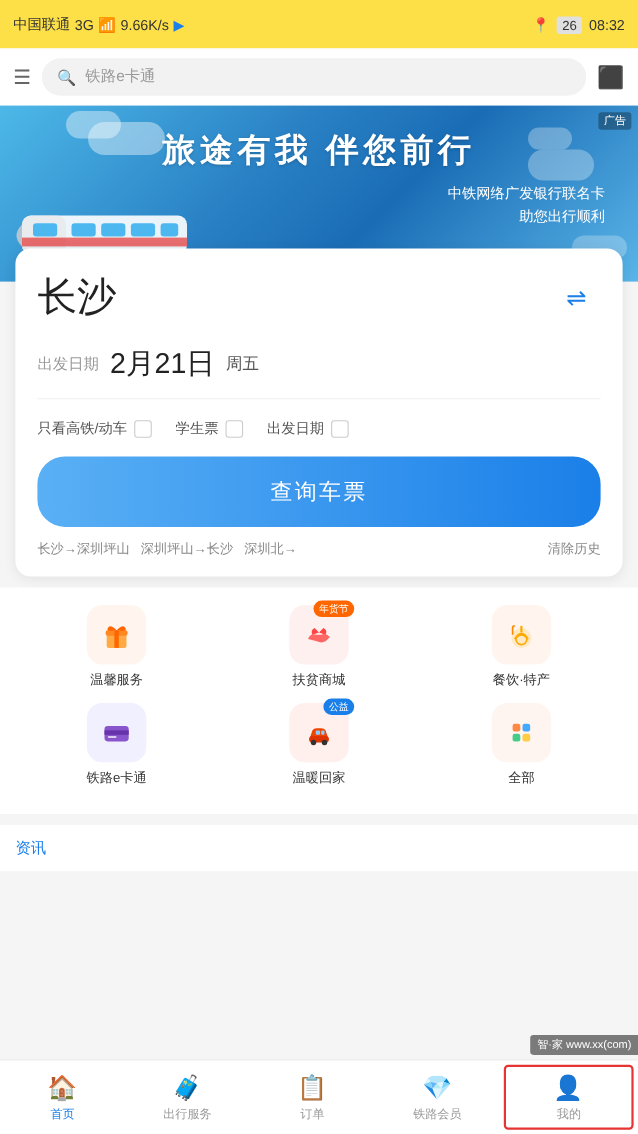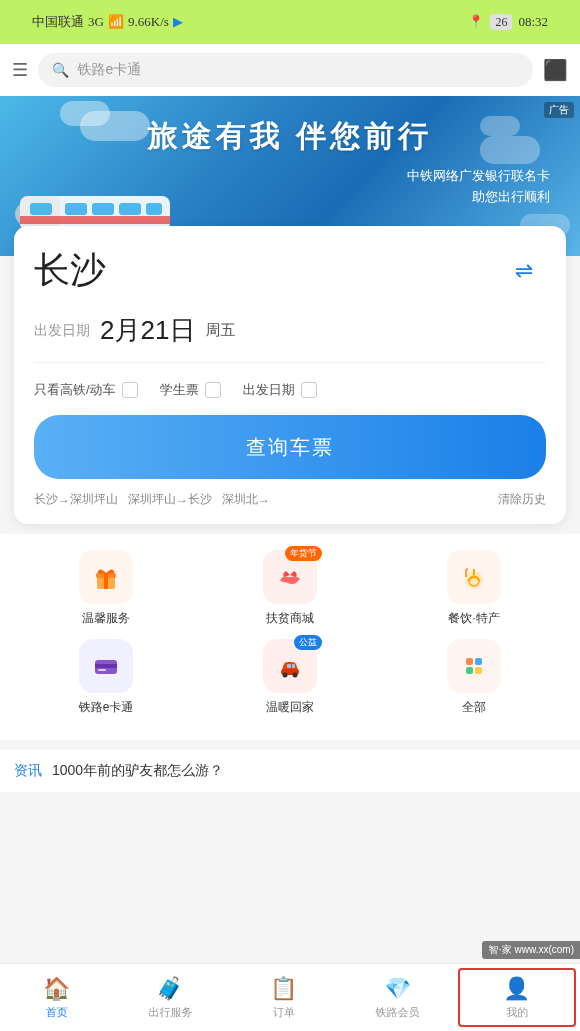--- a/index.html
+++ b/index.html
@@ -8,28 +8,27 @@
       height: 1031px;
       font-family: -apple-system, "PingFang SC", "Microsoft YaHei", sans-serif;
       background: #f5f5f5;
       overflow: hidden;
       position: relative;
     }
 
     
     .status-bar {
       height: 44px;
-      background: #bef264;
+      background: #fde047;
       display: flex;
       align-items: center;
       justify-content: space-between;
-      padding: 0 32px;
+      padding: 0 12px;
       font-size: 13px;
       color: #333;
-      font-family: Liberation Serif, serif;
     }
     .status-left { display: flex; align-items: center; gap: 4px; }
     .status-right { display: flex; align-items: center; gap: 6px; }
 
     
     .search-bar {
       height: 52px;
       background: #fff;
       display: flex;
       align-items: center;
@@ -510,21 +509,20 @@
           <rect x="17" y="17" width="7" height="7" rx="2" fill="#ffcc44"></rect>
         </svg>
       </div>
       <span class="icon-label">全部</span>
     </div>
   </div>
 </div>
 
 <div class="news-bar">
   <span class="news-tag">资讯</span>
-  <span class="news-text">1000年前的驴友都怎么游？</span>
 </div>
 
 <div class="watermark">
   <span>智·家 www.xx(com)</span>
 </div>
 
 <div class="bottom-nav">
   <div class="nav-item active">
     <span class="nav-icon">🏠</span>
     <span class="nav-label" style="color:#1a7fe8;">首页</span>

